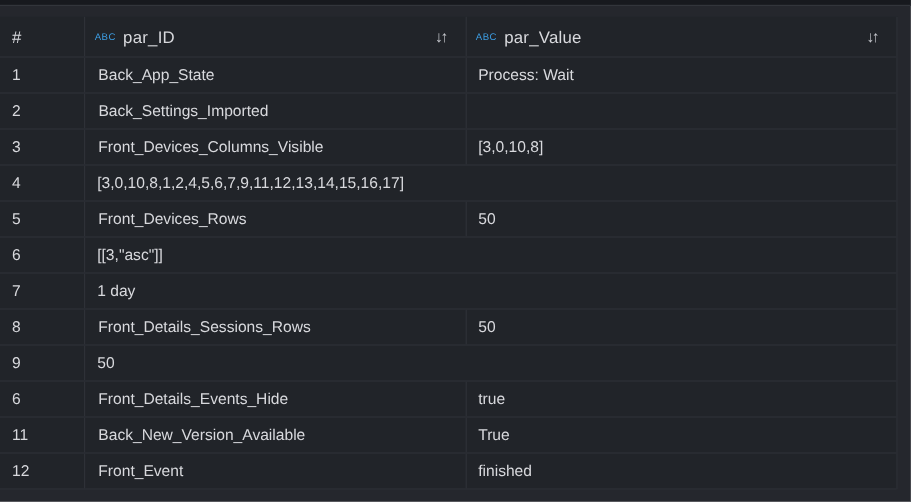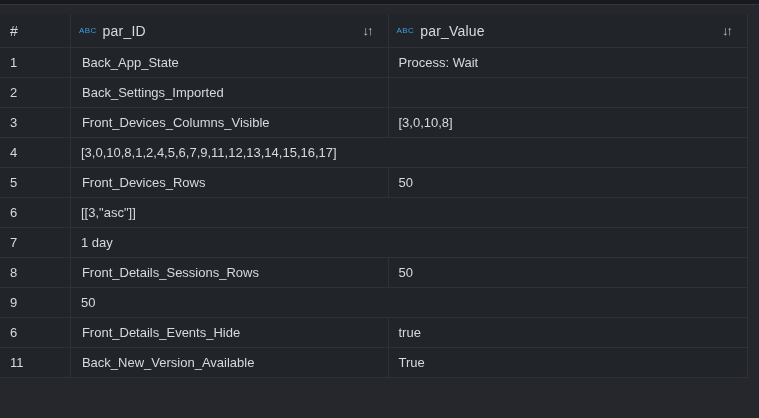--- a/index.html
+++ b/index.html
@@ -121,15 +121,20 @@
         <div class="tr">
           <div class="td col-num">6</div>
           <div class="td col-id">Front_Details_Events_Hide</div>
           <div class="td col-value">true</div>
         </div>
         <div class="tr">
           <div class="td col-num">11</div>
           <div class="td col-id">Back_New_Version_Available</div>
           <div class="td col-value">True</div>
         </div>
+        <div class="tr">
+          <div class="td col-num">12</div>
+          <div class="td col-id">Front_Event</div>
+          <div class="td col-value">finished</div>
+        </div>
       </div>
   </div>
 </div>
 
 </body></html>

